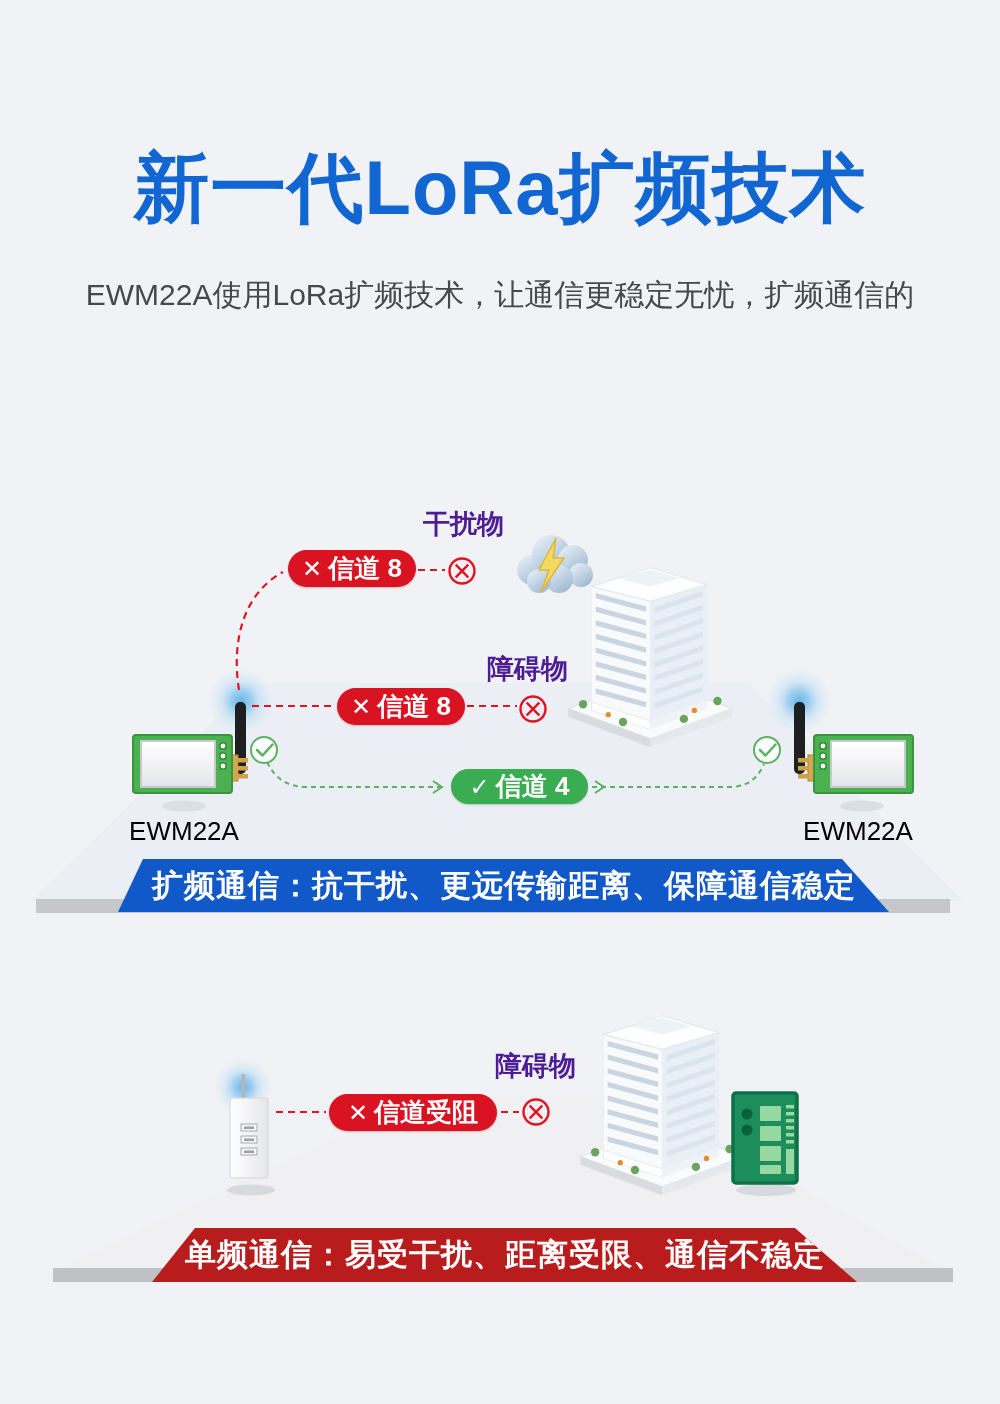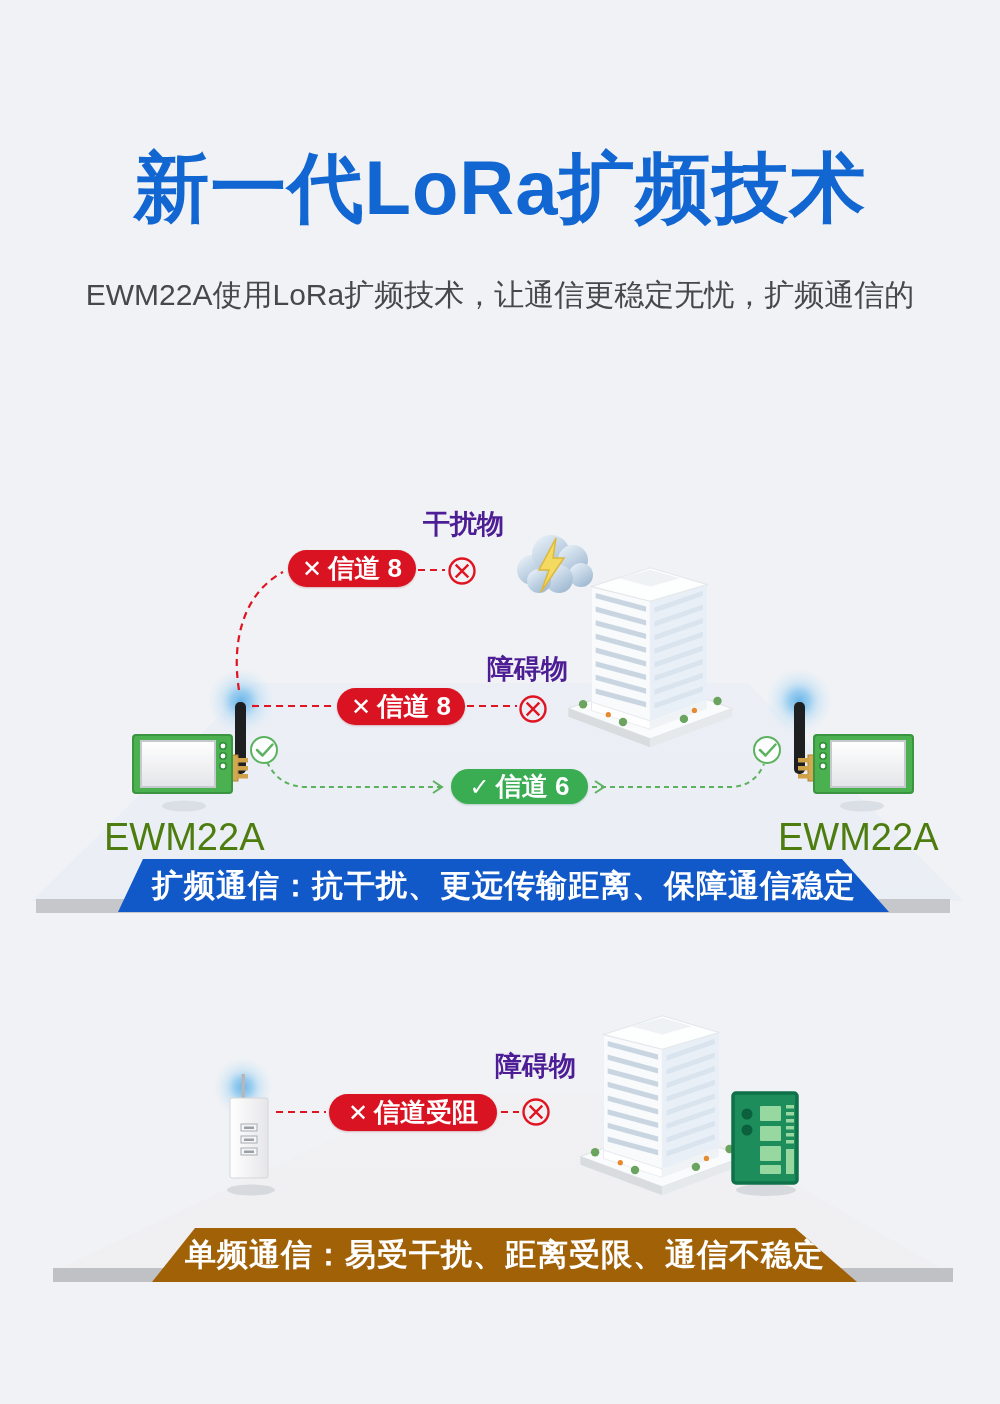--- a/index.html
+++ b/index.html
@@ -24,27 +24,27 @@
   svg.layer{position:absolute;left:0;pointer-events:none;}
 
   
   .badge{position:absolute;display:flex;align-items:center;justify-content:center;gap:6px;
       border-radius:20px;color:#fff;font-weight:bold;font-size:26px;white-space:nowrap;}
   .badge .mark{font-size:24px;font-weight:bold;line-height:1;}
   .badge-red{background:#da1322;box-shadow:0 1px 2px rgba(150,0,10,.25);}
   .badge-green{background:#3aad52;box-shadow:0 1px 2px rgba(20,110,40,.25);}
 
   .label-red{position:absolute;font-size:27px;font-weight:600;color:#4c1d95;white-space:nowrap;}
-  .module-label{position:absolute;width:160px;text-align:center;font-size:38px;font-weight:500;color:#4d7c0f;}
+  .module-label{position:absolute;width:160px;text-align:center;font-size:26px;font-weight:500;color:#000000;}
 
   .banner{position:absolute;display:flex;align-items:center;justify-content:center;
       color:#fff;font-size:31px;font-weight:bold;letter-spacing:1px;white-space:nowrap;}
   .banner-blue{left:115px;top:859px;width:778px;height:53px;background:#1158c9;
       clip-path:polygon(28px 0,727px 0,774px 100%,3px 100%);}
-  .banner-dark{left:150px;top:1228px;width:710px;height:54px;background:#a16207;
+  .banner-dark{left:150px;top:1228px;width:710px;height:54px;background:#b91c1c;
       clip-path:polygon(45px 0,645px 0,707px 100%,2px 100%);}
 </style>
 </head>
 <body>
 
 <div class="page">
 
   <div class="main-title">新一代LoRa扩频技术</div>
   <div class="description">
     <div>EWM22A使用LoRa扩频技术，让通信更稳定无忧，扩频通信的</div>
@@ -198,21 +198,21 @@
   <div class="badge badge-red" style="left:288px;top:550px;width:128px;height:37px">
     <span class="mark">✕</span>
     <span>信道 8</span>
   </div>
   <div class="badge badge-red" style="left:337px;top:688px;width:128px;height:37px">
     <span class="mark">✕</span>
     <span>信道 8</span>
   </div>
   <div class="badge badge-green" style="left:451px;top:769px;width:137px;height:35px">
     <span class="mark">✓</span>
-    <span>信道 6</span>
+    <span>信道 4</span>
   </div>
 
   <div class="module-label" style="left:104px;top:816px">EWM22A</div>
   <div class="module-label" style="left:778px;top:816px">EWM22A</div>
 
   <div class="banner banner-blue">扩频通信：抗干扰、更远传输距离、保障通信稳定</div>
 
   <div class="platform2"></div>
   <div class="platform2-edge"></div>
 

